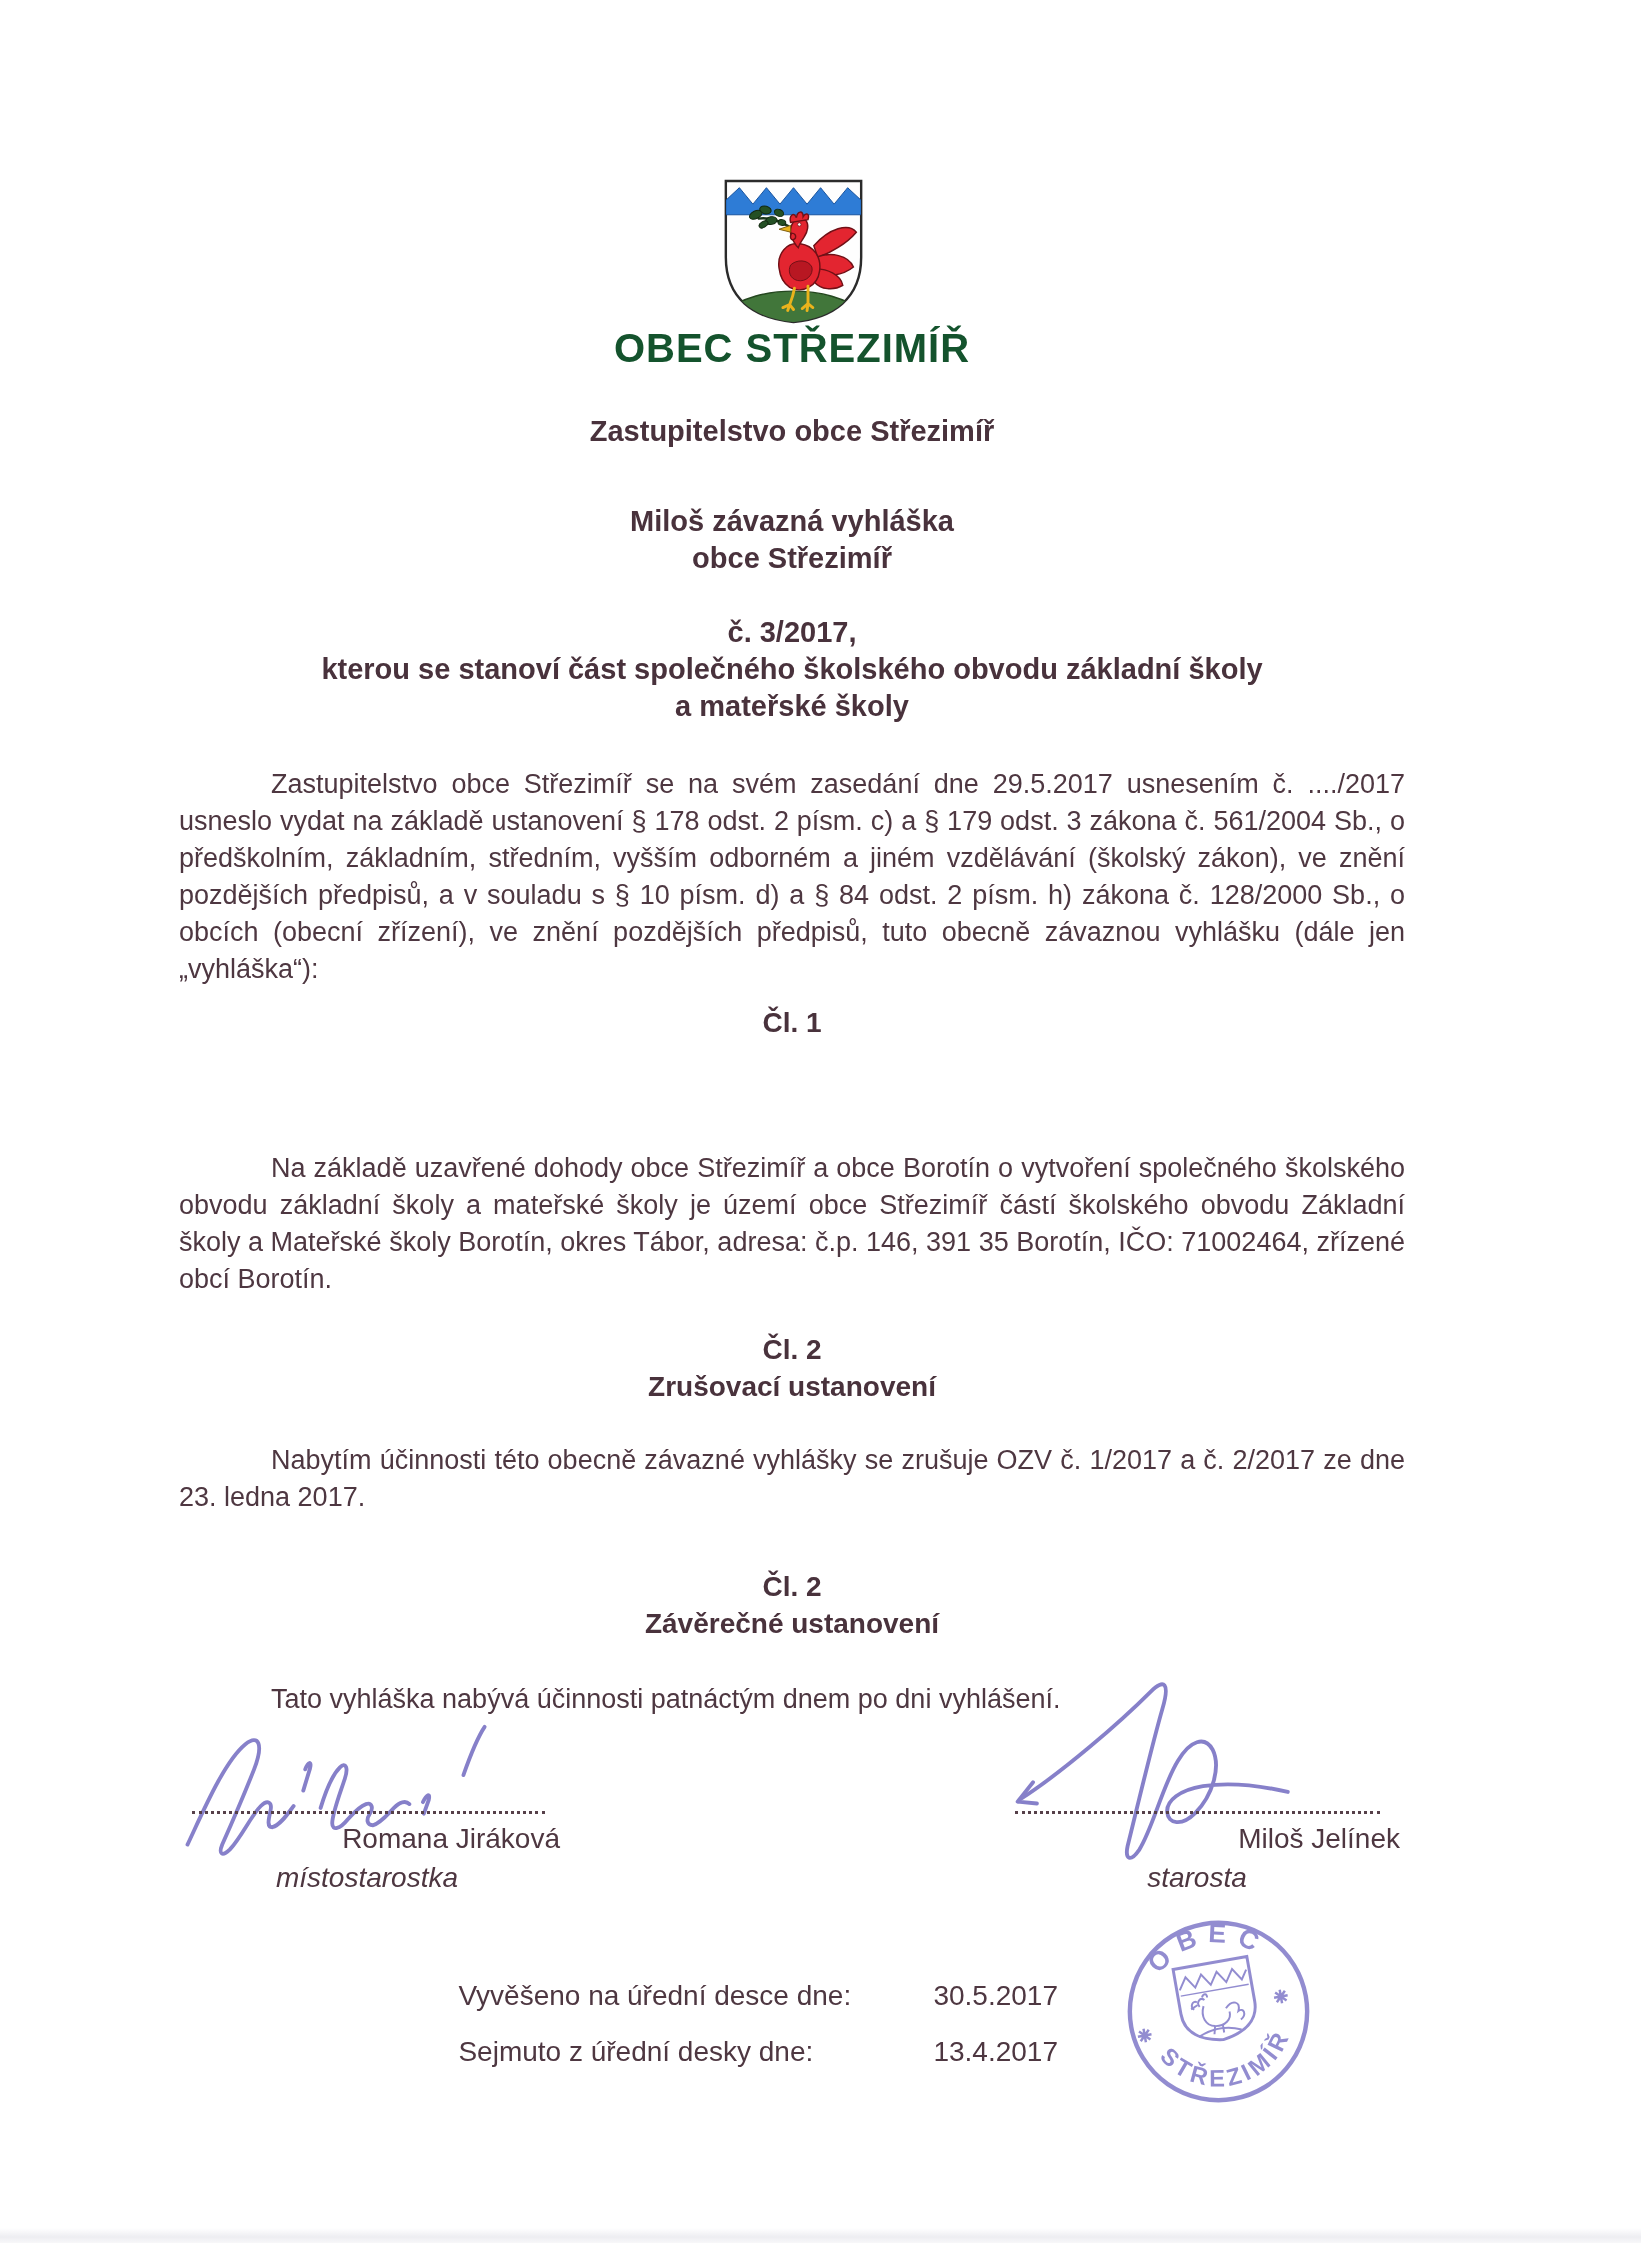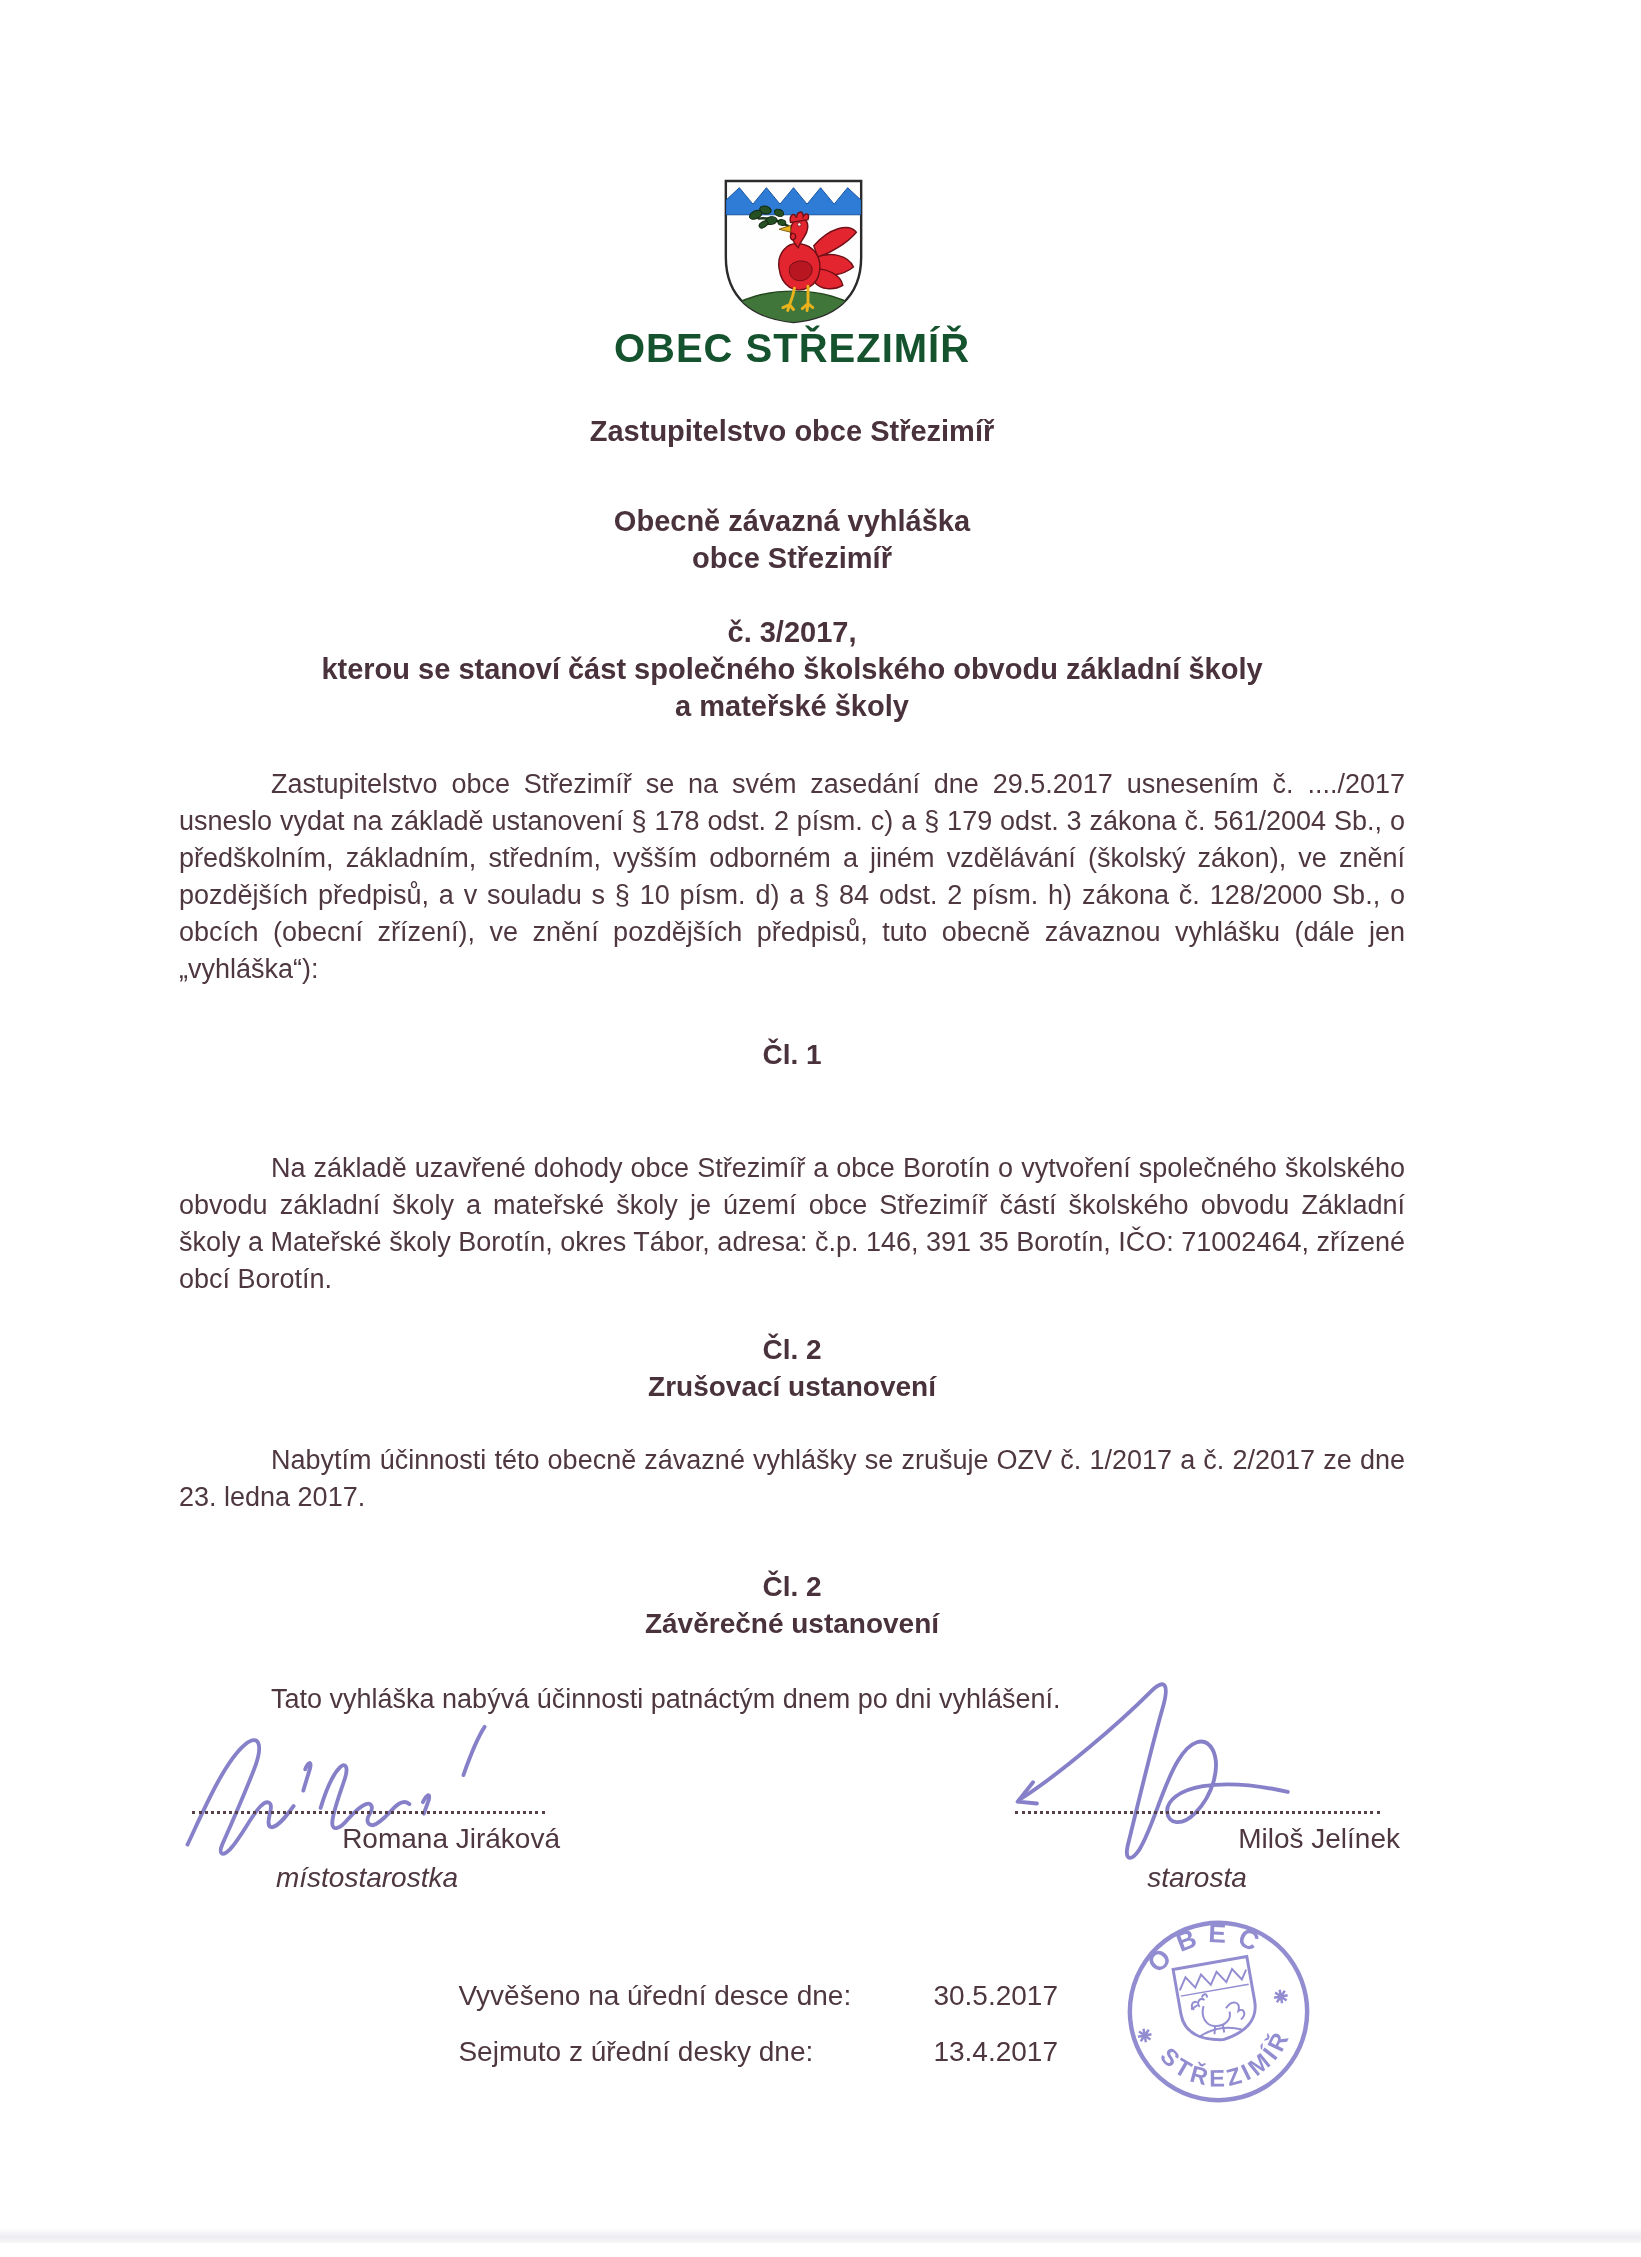--- a/index.html
+++ b/index.html
@@ -77,33 +77,33 @@
         <path d="M76 116 C75 122 73 128 71 133 M71 133 L64 136 M71 133 L69 139 M71 133 L75 138"></path>
         <path d="M90 114 C90 121 90 127 90 132 M90 132 L84 137 M90 132 L89 139 M90 132 L95 136"></path>
       </g>
     </g>
   </svg>
 
   <div class="cx title-main" style="top:326px">OBEC STŘEZIMÍŘ</div>
   <div class="cx h-bold" style="top:413px">Zastupitelstvo obce Střezimíř</div>
 
   <div class="cx h-bold" style="top:503px">
-    <div>Obecně závazná vyhláška</div>
+    <div>Miloš závazná vyhláška</div>
     <div>obce Střezimíř</div>
   </div>
 
   <div class="cx h-bold" style="top:614px">
     <div>č. 3/2017,</div>
     <div>kterou se stanoví část společného školského obvodu základní školy</div>
     <div>a mateřské školy</div>
   </div>
 
   <div class="blk body-par" style="top:766px">Zastupitelstvo obce Střezimíř se na svém zasedání dne 29.5.2017 usnesením č. ..../2017 usneslo vydat na základě ustanovení § 178 odst. 2 písm. c) a § 179 odst. 3 zákona č. 561/2004 Sb., o předškolním, základním, středním, vyšším odborném a jiném vzdělávání (školský zákon), ve znění pozdějších předpisů, a v souladu s § 10 písm. d) a § 84 odst. 2 písm. h) zákona č. 128/2000 Sb., o obcích (obecní zřízení), ve znění pozdějších předpisů, tuto obecně závaznou vyhlášku (dále jen „vyhláška“):</div>
 
-  <div class="cx art-head" style="top:1036px">
+  <div class="cx art-head" style="top:1004px">
     <div>Čl. 1</div>
   </div>
   <div class="blk body-par" style="top:1150px">Na základě uzavřené dohody obce Střezimíř a obce Borotín o vytvoření společného školského obvodu základní školy a mateřské školy je území obce Střezimíř částí školského obvodu Základní školy a Mateřské školy Borotín, okres Tábor, adresa: č.p. 146, 391 35 Borotín, IČO: 71002464, zřízené obcí Borotín.</div>
 
   <div class="cx art-head" style="top:1331px">
     <div>Čl. 2</div>
     <div>Zrušovací ustanovení</div>
   </div>
   <div class="blk body-par" style="top:1442px">Nabytím účinnosti této obecně závazné vyhlášky se zrušuje OZV č. 1/2017 a č. 2/2017 ze dne 23. ledna 2017.</div>
 

